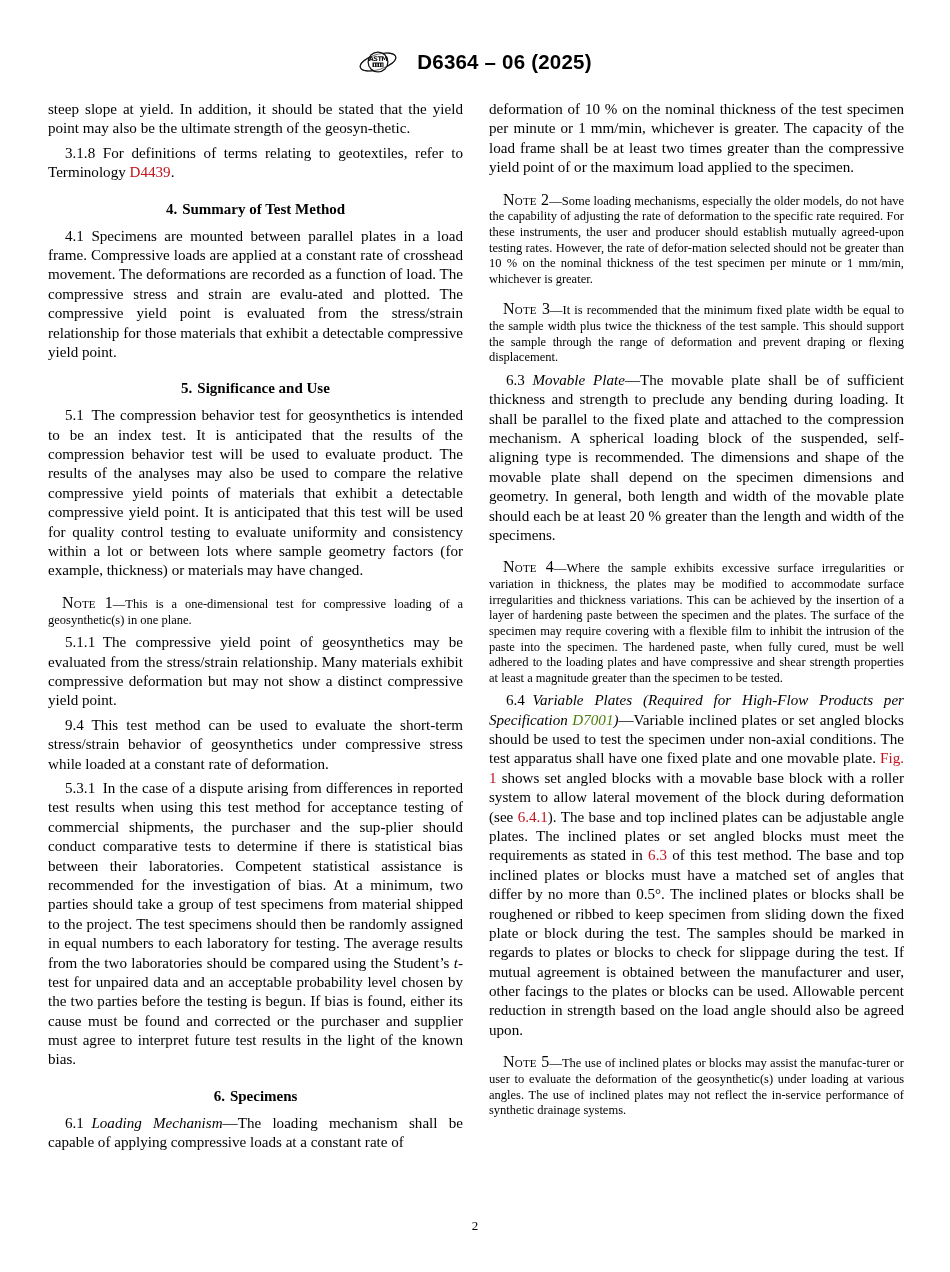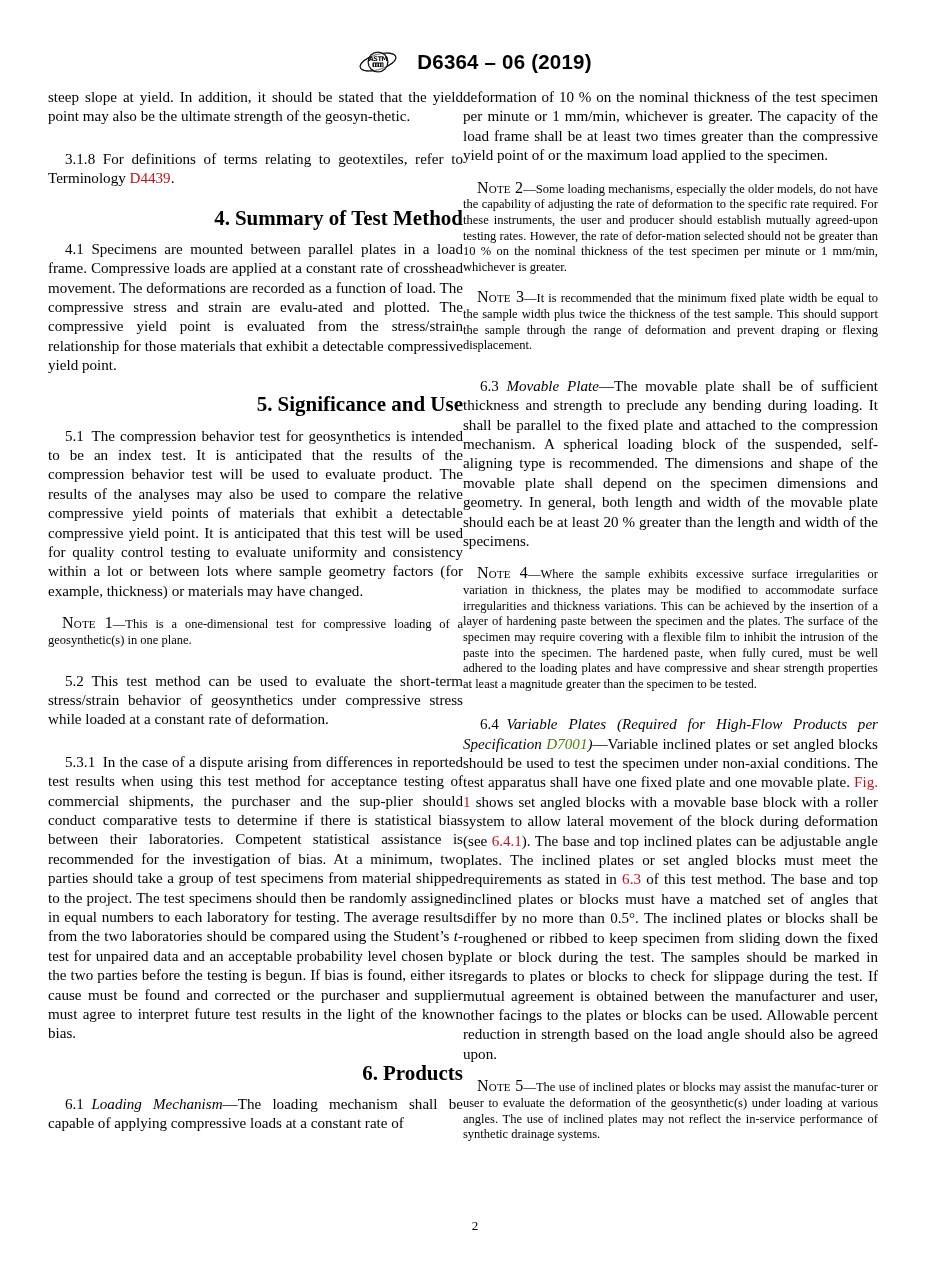--- a/index.html
+++ b/index.html
@@ -44,25 +44,26 @@
     font-family: "Liberation Sans", "DejaVu Sans", sans-serif;
     font-weight: bold;
     font-size: 20.5px;
     letter-spacing: 0.2px;
     white-space: nowrap;
   }
 
   
   .columns {
     position: absolute;
-    top: 88px;
+    top: 100px;
     left: 48px;
     width: 856px;
     height: 1110px;
     display: flex;
+    gap: 26px;
   }
   .col {
     width: 415px;
     height: 100%;
   }
 
   
   p {
     margin: 0;
     font-size: 15.1px;
@@ -70,29 +71,29 @@
     text-align: justify;
     text-justify: inter-word;
     hyphens: manual;
   }
   .body-p {
     text-indent: 0;
   }
   .indent {
     text-indent: 17px;
   }
-  .gap-p { margin-top: 23px; }
+  .gap-p { margin-top: 5px; }
 
   h3.sec-head {
     margin: 17px 0 9px 0;
-    font-size: 21px;
+    font-size: 15px;
     font-weight: bold;
     font-family: "Liberation Serif", "DejaVu Serif", serif;
     line-height: 1.2;
-    text-align: right;
+    text-align: center;
   }
   h3.sec-head .num { margin-right: 5px; }
 
   .note {
     font-size: 12.5px;
     line-height: 1.245;
     text-align: justify;
     margin: 12px 0 0 0;
     text-indent: 14px;
   }
@@ -135,21 +136,21 @@
             <text x="40" y="26" text-anchor="middle" letter-spacing="-1">ASTM</text>
           </g>
           <rect x="29" y="29" width="22" height="9" fill="#111"></rect>
           <rect x="32" y="31" width="2" height="6" fill="#fff"></rect>
           <rect x="37" y="31" width="2" height="6" fill="#fff"></rect>
           <rect x="42" y="31" width="2" height="6" fill="#fff"></rect>
           <rect x="47" y="31" width="2" height="6" fill="#fff"></rect>
           <ellipse cx="40" cy="28" rx="37" ry="15" fill="none" stroke="#111" stroke-width="2.2" transform="rotate(-17 40 28)" opacity="0.55"></ellipse>
         </svg>
       </span>
-      <span class="header-title">D6364 – 06 (2019)</span>
+      <span class="header-title">D6364 – 06 (2025)</span>
     </span>
   </div>
 
   <div class="columns">
 
     <div class="col">
 
       <p class="body-p">steep slope at yield. In addition, it should be stated that the yield point may also be the ultimate strength of the geosyn-thetic.</p>
 
       <p class="body-p indent gap-p"><span>3.1.8 For definitions of terms relating to geotextiles, refer to Terminology </span><span class="lnk">D4439</span><span>.</span></p>
@@ -157,27 +158,28 @@
       <h3 class="sec-head"><span class="num">4.</span><span>Summary of Test Method</span></h3>
 
       <p class="body-p indent">4.1 Specimens are mounted between parallel plates in a load frame. Compressive loads are applied at a constant rate of crosshead movement. The deformations are recorded as a function of load. The compressive stress and strain are evalu-ated and plotted. The compressive yield point is evaluated from the stress/strain relationship for those materials that exhibit a detectable compressive yield point.</p>
 
       <h3 class="sec-head"><span class="num">5.</span><span>Significance and Use</span></h3>
 
       <p class="body-p indent">5.1 The compression behavior test for geosynthetics is intended to be an index test. It is anticipated that the results of the compression behavior test will be used to evaluate product. The results of the analyses may also be used to compare the relative compressive yield points of materials that exhibit a detectable compressive yield point. It is anticipated that this test will be used for quality control testing to evaluate uniformity and consistency within a lot or between lots where sample geometry factors (for example, thickness) or materials may have changed.</p>
 
       <p class="note"><span class="note-label">Note 1</span><span>—This is a one-dimensional test for compressive loading of a geosynthetic(s) in one plane.</span></p>
 
-
-      <p class="body-p indent gap-p">5.2 This test method can be used to evaluate the short-term stress/strain behavior of geosynthetics under compressive stress while loaded at a constant rate of deformation.</p>
+      <p class="body-p indent gap-p">5.1.1 The compressive yield point of geosynthetics may be evaluated from the stress/strain relationship. Many materials exhibit compressive deformation but may not show a distinct compressive yield point.</p>
+
+      <p class="body-p indent gap-p">9.4 This test method can be used to evaluate the short-term stress/strain behavior of geosynthetics under compressive stress while loaded at a constant rate of deformation.</p>
 
 
       <p class="body-p indent gap-p"><span>5.3.1 In the case of a dispute arising from differences in reported test results when using this test method for acceptance testing of commercial shipments, the purchaser and the sup-plier should conduct comparative tests to determine if there is statistical bias between their laboratories. Competent statistical assistance is recommended for the investigation of bias. At a minimum, two parties should take a group of test specimens from material shipped to the project. The test specimens should then be randomly assigned in equal numbers to each laboratory for testing. The average results from the two laboratories should be compared using the Student’s </span><span class="ital">t</span><span>-test for unpaired data and an acceptable probability level chosen by the two parties before the testing is begun. If bias is found, either its cause must be found and corrected or the purchaser and supplier must agree to interpret future test results in the light of the known bias.</span></p>
 
-      <h3 class="sec-head"><span class="num">6.</span><span>Products</span></h3>
+      <h3 class="sec-head"><span class="num">6.</span><span>Specimens</span></h3>
 
       <p class="body-p indent"><span>6.1 </span><span class="ital">Loading Mechanism</span><span>—The loading mechanism shall be capable of applying compressive loads at a constant rate of</span></p>
 
     </div>
 
     <div class="col">
 
       <p class="body-p">deformation of 10 % on the nominal thickness of the test specimen per minute or 1 mm/min, whichever is greater. The capacity of the load frame shall be at least two times greater than the compressive yield point of or the maximum load applied to the specimen.</p>
 
       <p class="note"><span class="note-label">Note 2</span><span>—Some loading mechanisms, especially the older models, do not have the capability of adjusting the rate of deformation to the specific rate required. For these instruments, the user and producer should establish mutually agreed-upon testing rates. However, the rate of defor-mation selected should not be greater than 10 % on the nominal thickness of the test specimen per minute or 1 mm/min, whichever is greater.</span></p>

